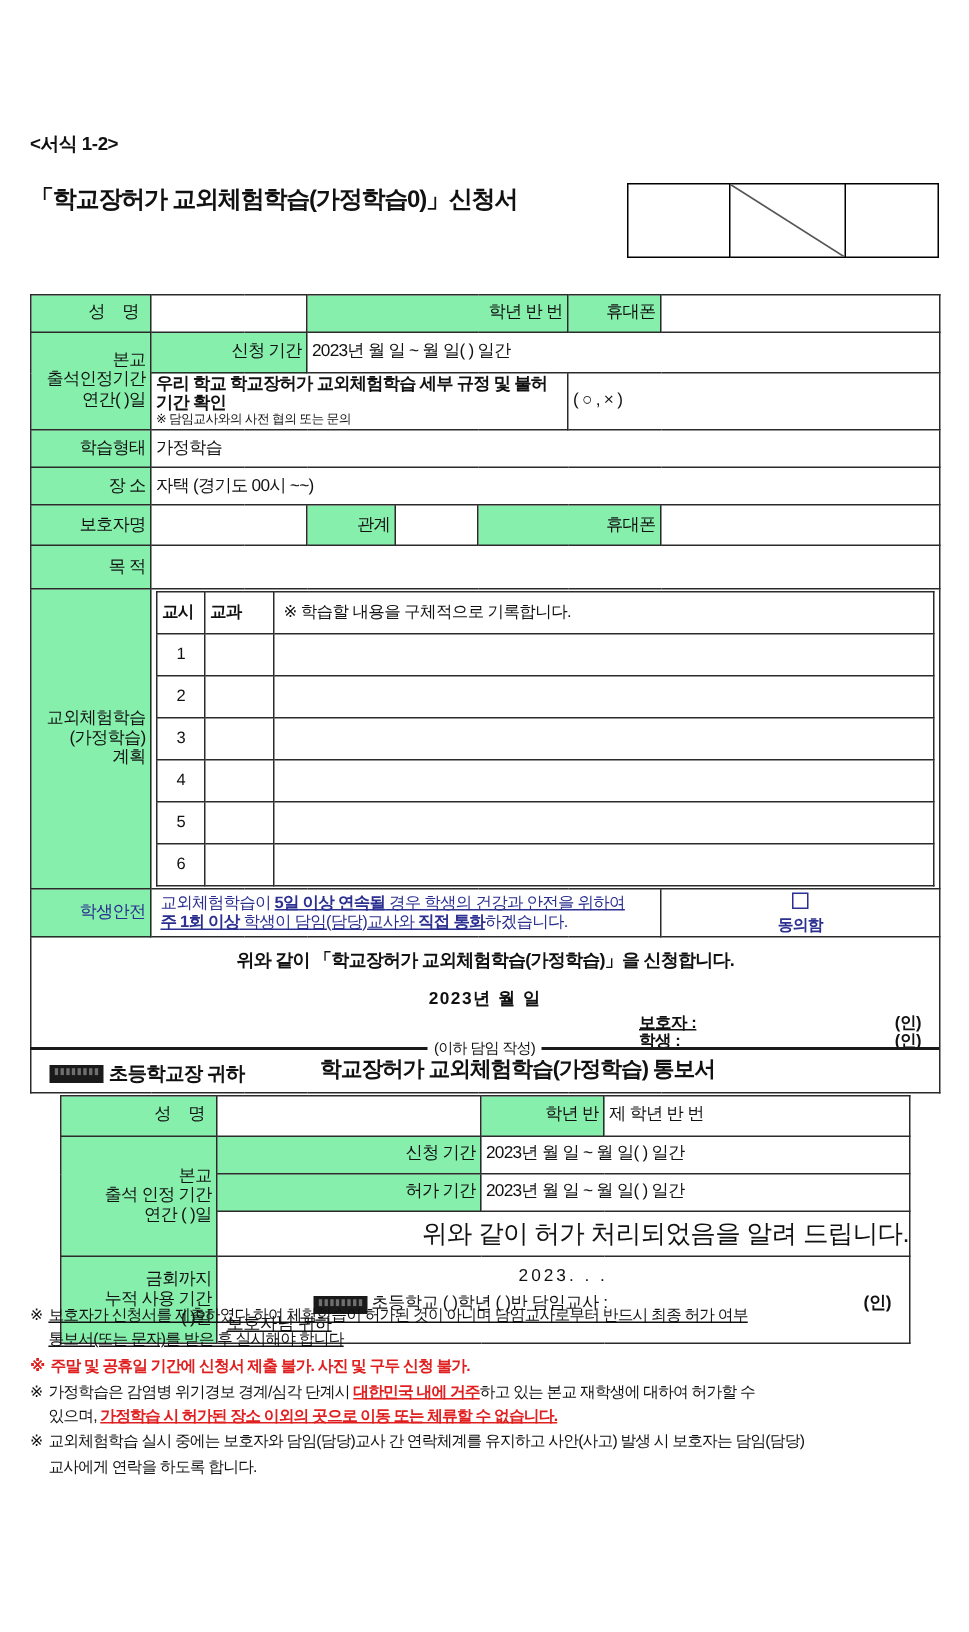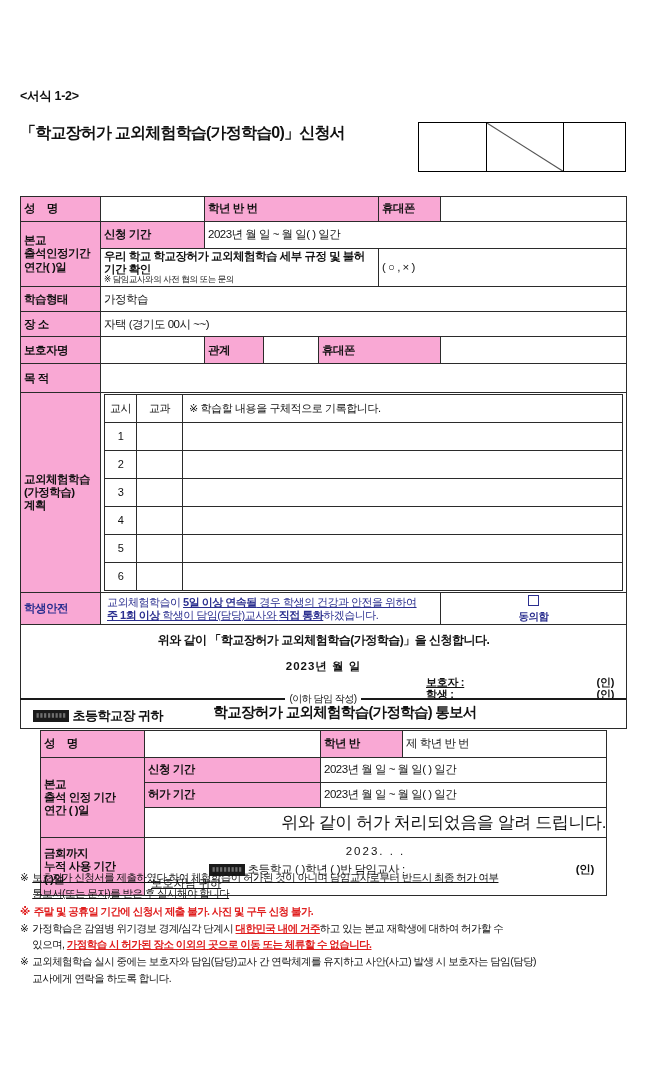--- a/index.html
+++ b/index.html
@@ -84,23 +84,23 @@
     font-size: 11.5px;
     letter-spacing: -0.5px;
   }
   table.grid td {
     border: 1px solid #2b2b2b;
     padding: 1px 3px;
     vertical-align: middle;
     line-height: 1.15;
   }
   .lbl {
-    background: #f9a8d4;
-    text-align: left;
-    font-weight: 700;
+    background: #86efac;
+    text-align: right;
+    font-weight: 400;
     font-size: 11.5px;
   }
   .ctr { text-align: left; }
   .spread { letter-spacing: 4px; }
   .blank { background: #ffffff; }
 
   
   .main-table {
     position: absolute;
     left: 20px;
@@ -132,21 +132,21 @@
     width: 100%;
     font-size: 11px;
   }
   table.plan td {
     border: 1px solid #2b2b2b;
     height: 25px;
     padding: 1px 3px;
   }
   table.plan td.period { text-align: center; width: 32px; }
   table.plan td.subject { width: 46px; }
-  table.plan td.hdr { background: #ffffff; text-align: center; font-weight: 400; }
+  table.plan td.hdr { background: #ffffff; text-align: left; font-weight: 700; }
   table.plan td.hdr.note { text-align: left; font-weight: 400; letter-spacing: -0.4px; padding-left: 6px; }
 
   
   .safety-text {
     color: #2b2f8f;
     font-size: 11px;
     letter-spacing: -0.5px;
     line-height: 1.45;
   }
   .safety-text .u { text-decoration: underline; font-weight: 700; }

